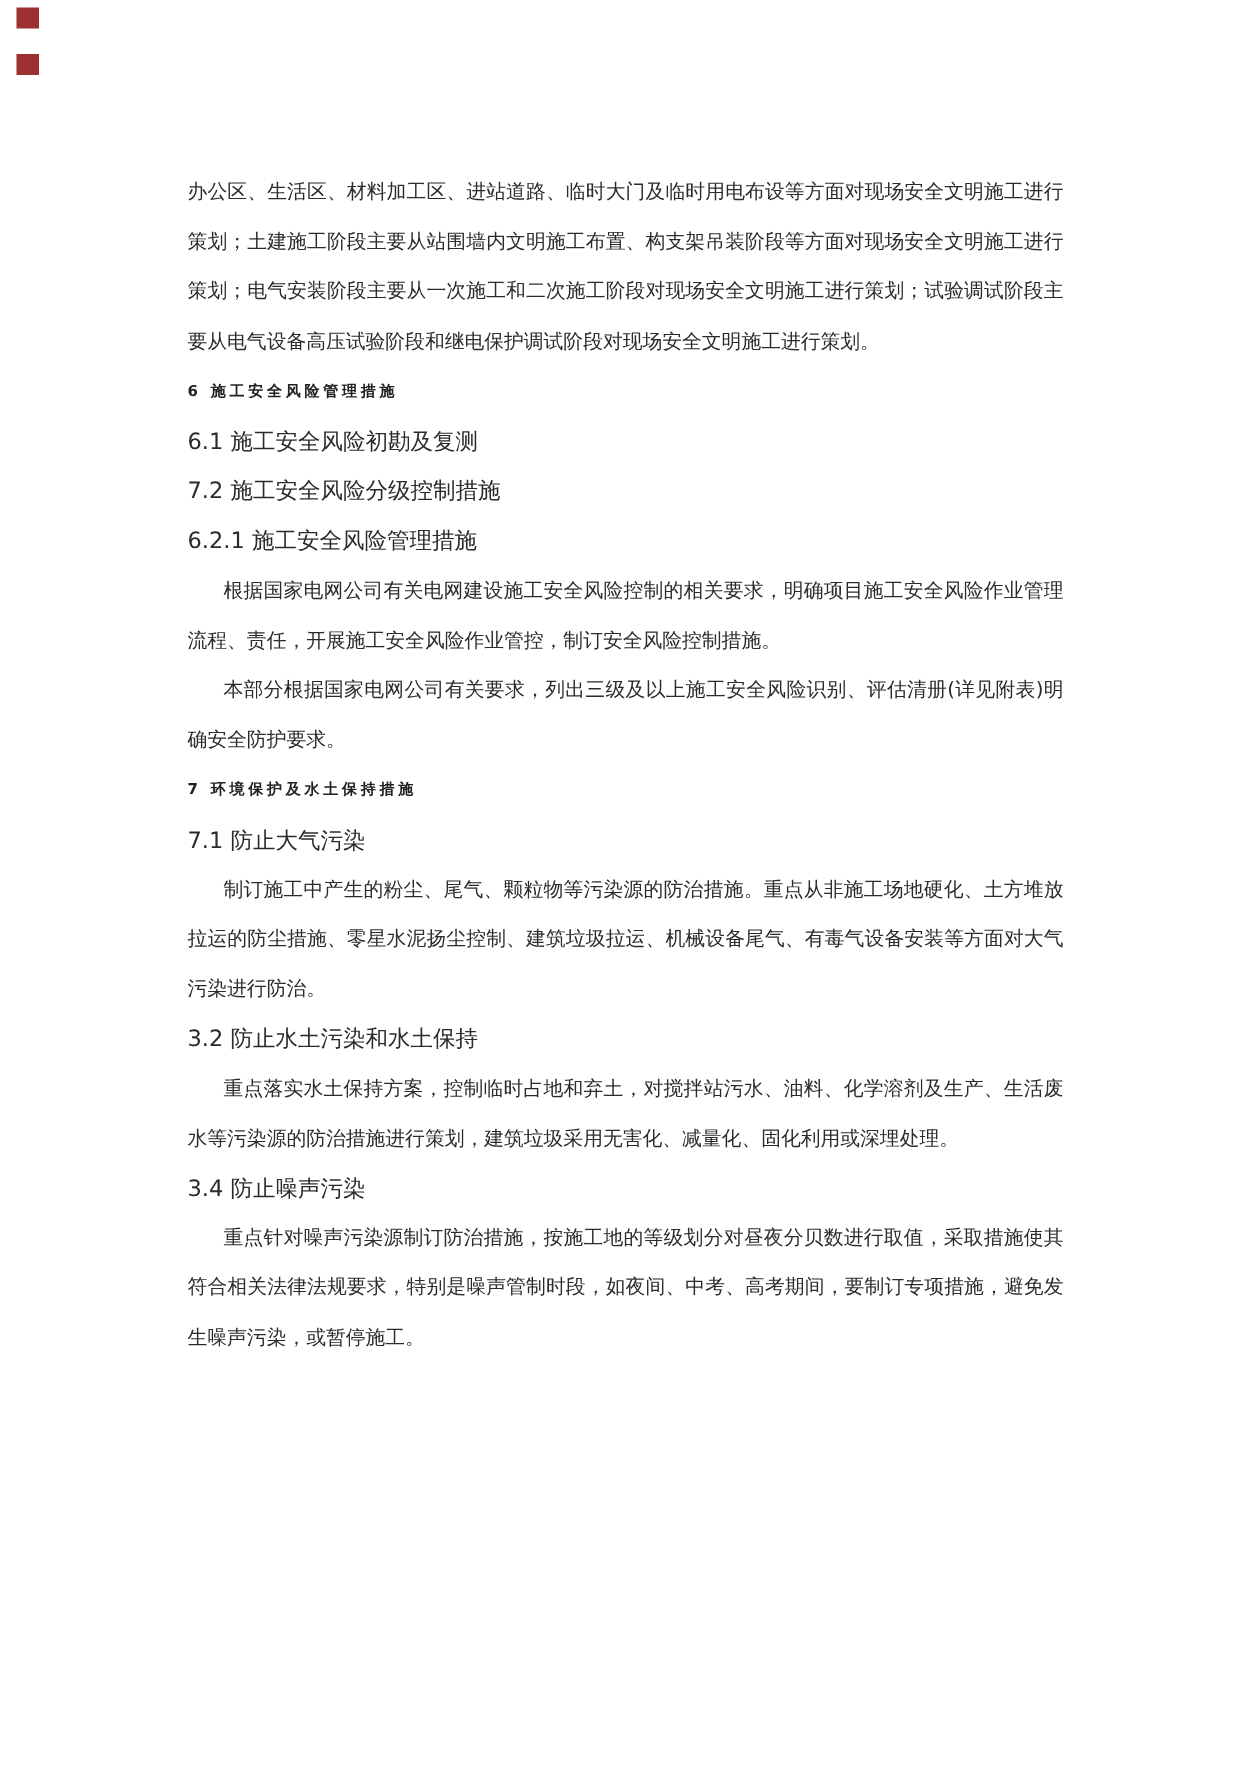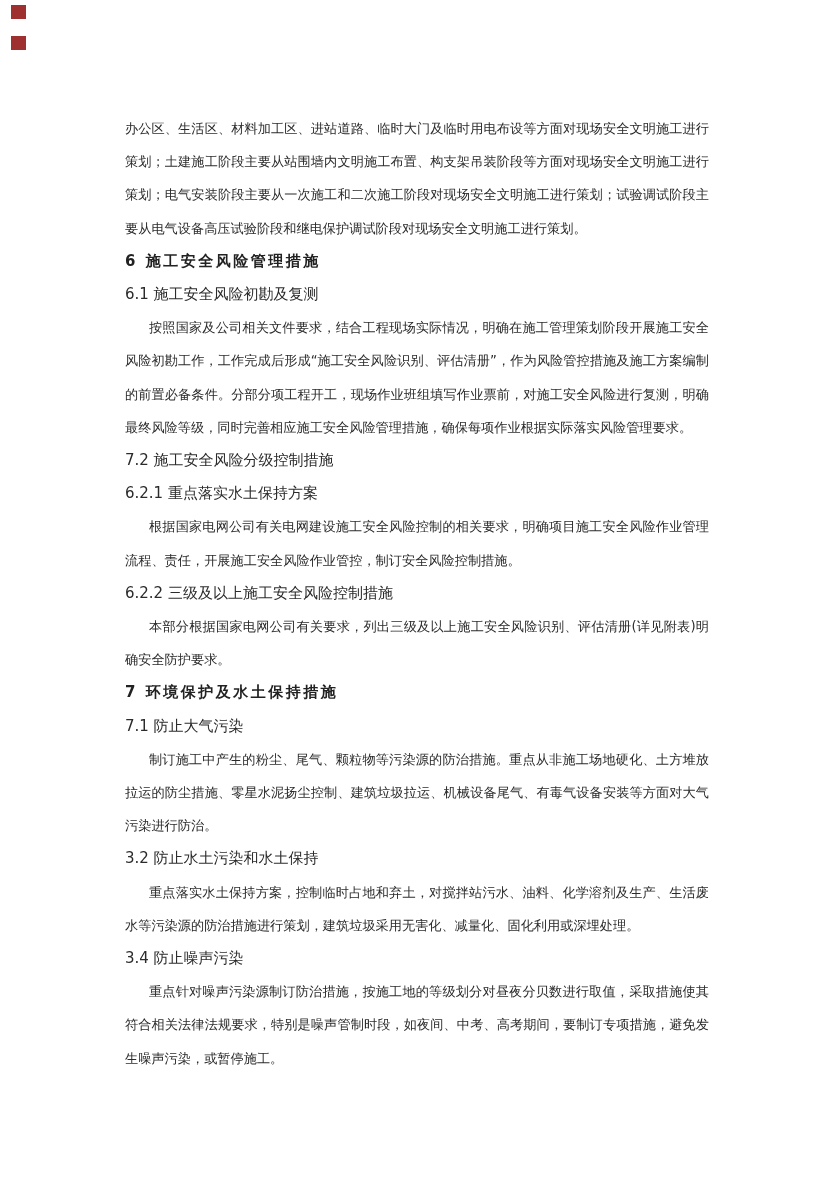--- a/index.html
+++ b/index.html
@@ -36,21 +36,21 @@
     padding: 0;
   }
   .para {
     text-align: justify;
     text-indent: 24px;
   }
   .para.continuation {
     text-indent: 0;
   }
   .h-major {
-    font-size: 15px;
+    font-size: 10px;
     font-weight: bold;
     letter-spacing: 2.5px;
     padding-left: 7px;
     color: #222222;
   }
   .h-sub {
     font-size: 15px;
     font-weight: normal;
     padding-left: 18px;
   }
@@ -58,25 +58,23 @@
 </head>
 <body>
 
 <div class="corner-mark m1" style="background: rgb(158, 48, 48);"></div>
 <div class="corner-mark m2" style="background: rgb(158, 48, 48);"></div>
 
 <div class="doc">
   <p class="para continuation">办公区、生活区、材料加工区、进站道路、临时大门及临时用电布设等方面对现场安全文明施工进行策划；土建施工阶段主要从站围墙内文明施工布置、构支架吊装阶段等方面对现场安全文明施工进行策划；电气安装阶段主要从一次施工和二次施工阶段对现场安全文明施工进行策划；试验调试阶段主要从电气设备高压试验阶段和继电保护调试阶段对现场安全文明施工进行策划。</p>
   <div class="hblock h-major">6 施工安全风险管理措施</div>
   <div class="hblock h-sub">6.1 施工安全风险初勘及复测</div>
-  <p class="para">按照国家及公司相关文件要求，结合工程现场实际情况，明确在施工管理策划阶段开展施工安全风险初勘工作，工作完成后形成“施工安全风险识别、评估清册”，作为风险管控措施及施工方案编制的前置必备条件。分部分项工程开工，现场作业班组填写作业票前，对施工安全风险进行复测，明确最终风险等级，同时完善相应施工安全风险管理措施，确保每项作业根据实际落实风险管理要求。</p>
   <div class="hblock h-sub">7.2 施工安全风险分级控制措施</div>
-  <div class="hblock h-sub">6.2.1 重点落实水土保持方案</div>
+  <div class="hblock h-sub">6.2.1 施工安全风险管理措施</div>
   <p class="para">根据国家电网公司有关电网建设施工安全风险控制的相关要求，明确项目施工安全风险作业管理流程、责任，开展施工安全风险作业管控，制订安全风险控制措施。</p>
-  <div class="hblock h-sub">6.2.2 三级及以上施工安全风险控制措施</div>
   <p class="para">本部分根据国家电网公司有关要求，列出三级及以上施工安全风险识别、评估清册(详见附表)明确安全防护要求。</p>
   <div class="hblock h-major">7 环境保护及水土保持措施</div>
   <div class="hblock h-sub">7.1 防止大气污染</div>
   <p class="para">制订施工中产生的粉尘、尾气、颗粒物等污染源的防治措施。重点从非施工场地硬化、土方堆放拉运的防尘措施、零星水泥扬尘控制、建筑垃圾拉运、机械设备尾气、有毒气设备安装等方面对大气污染进行防治。</p>
   <div class="hblock h-sub">3.2 防止水土污染和水土保持</div>
   <p class="para">重点落实水土保持方案，控制临时占地和弃土，对搅拌站污水、油料、化学溶剂及生产、生活废水等污染源的防治措施进行策划，建筑垃圾采用无害化、减量化、固化利用或深埋处理。</p>
   <div class="hblock h-sub">3.4 防止噪声污染</div>
   <p class="para">重点针对噪声污染源制订防治措施，按施工地的等级划分对昼夜分贝数进行取值，采取措施使其符合相关法律法规要求，特别是噪声管制时段，如夜间、中考、高考期间，要制订专项措施，避免发生噪声污染，或暂停施工。</p>
 </div>
 

